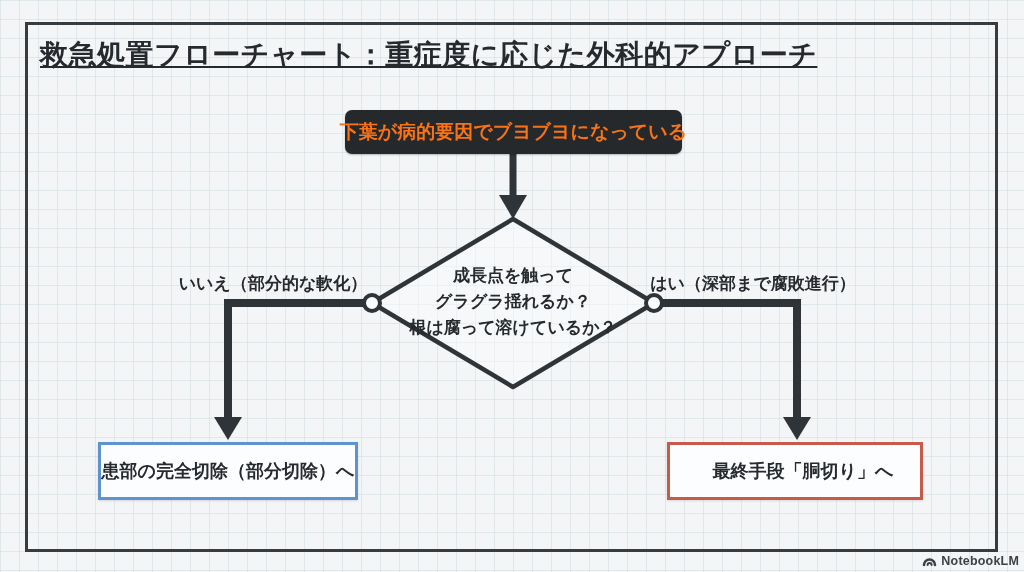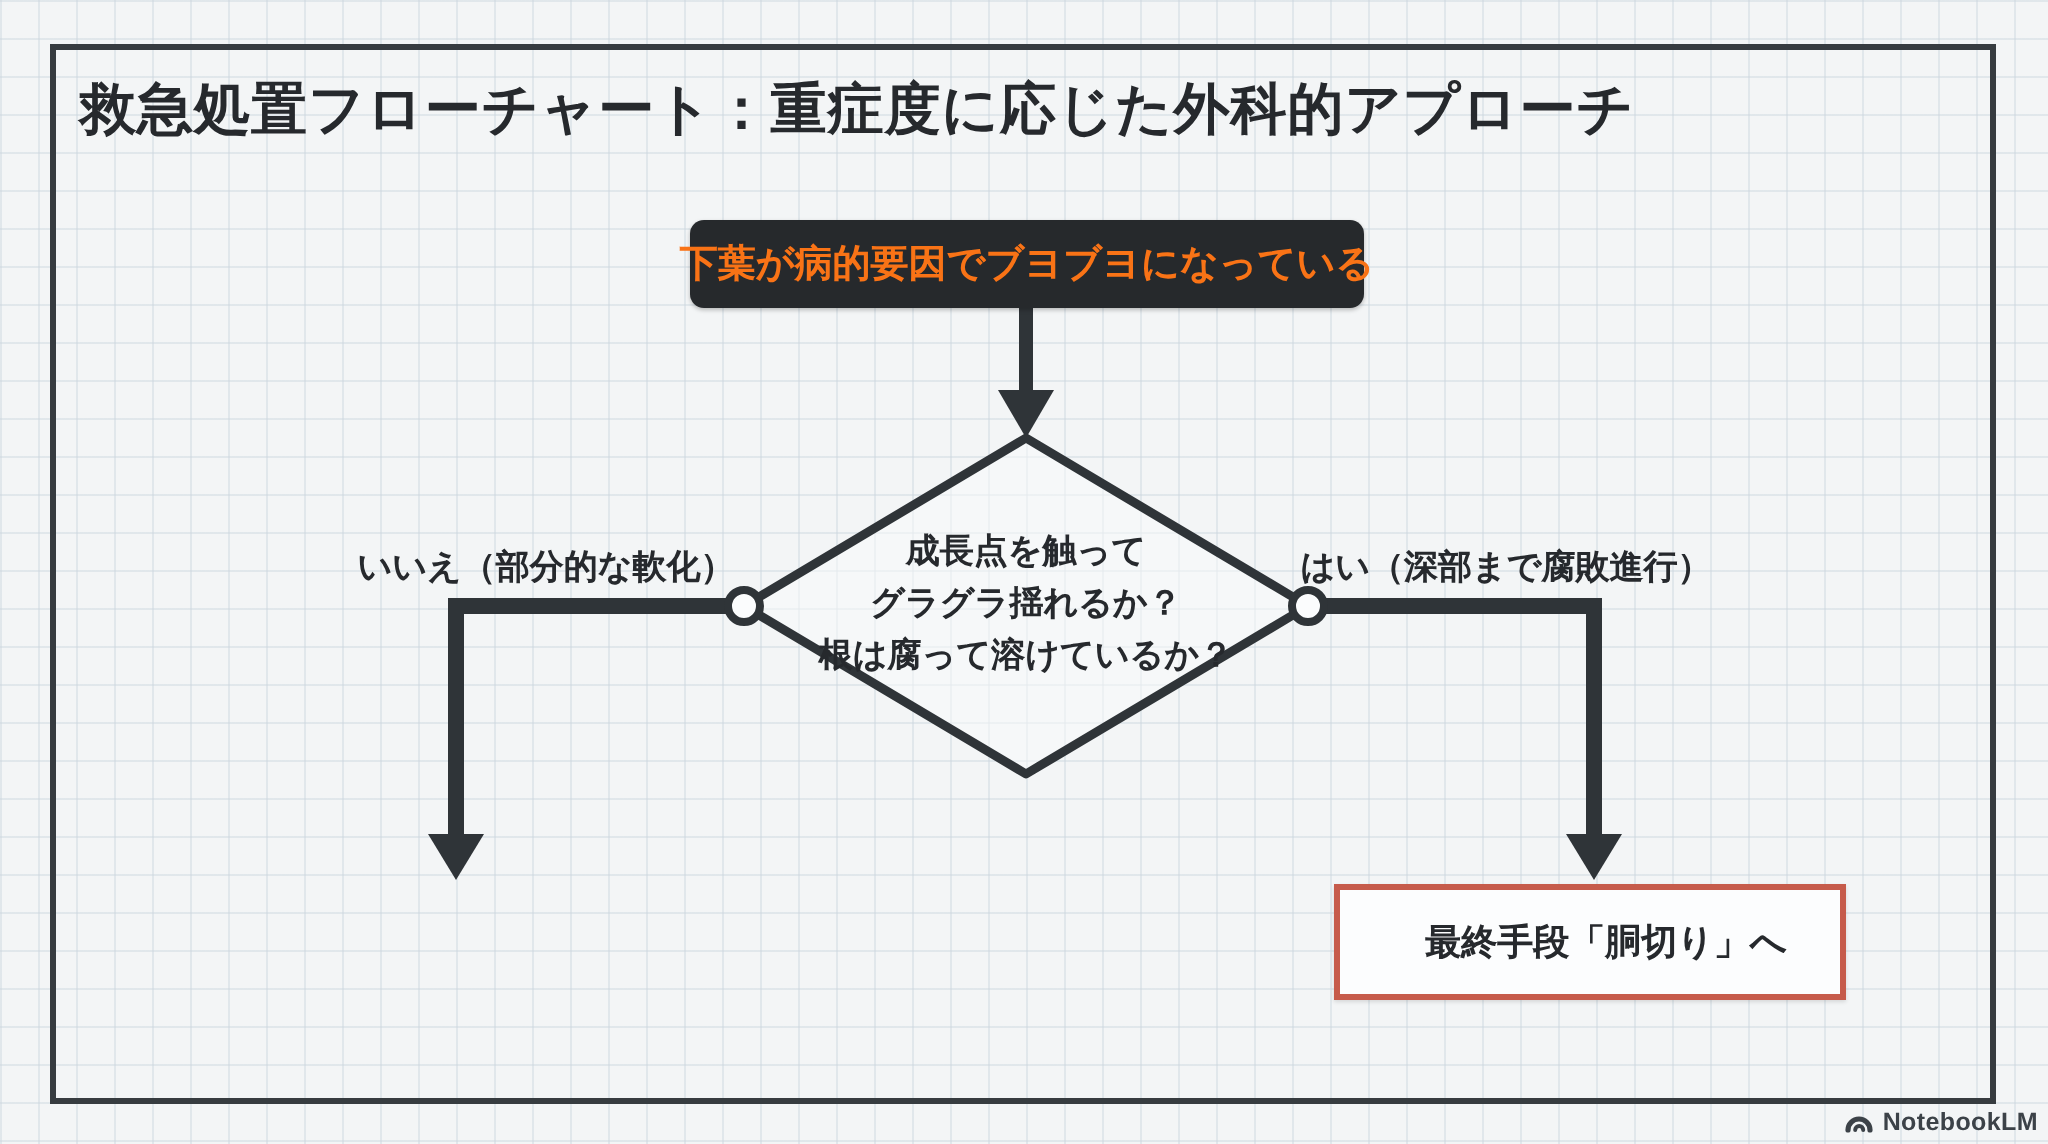--- a/index.html
+++ b/index.html
@@ -16,20 +16,21 @@
     background-size:19px 19px;
   }
   .frame{
     position:absolute;left:25px;top:22px;width:973px;height:530px;
     box-sizing:border-box;border:3px solid #373c40;
   }
   .title{
     position:absolute;left:40px;top:36px;
     font-size:28px;font-weight:bold;color:#26292d;letter-spacing:.5px;
     white-space:nowrap;
+    text-decoration:underline;
   }
   .connectors{position:absolute;left:0;top:0;pointer-events:none;}
   .node{
     position:absolute;display:flex;align-items:center;justify-content:center;
     box-sizing:border-box;text-align:center;font-weight:bold;color:#26292d;
   }
   .start-box{
     left:345px;top:110px;width:337px;height:44px;
     background:#26292c;color:#f97316;border-radius:7px;
     font-size:19px;box-shadow:0 1px 2px rgba(0,0,0,.25);
@@ -83,20 +84,21 @@
   <div class="node start-box">下葉が病的要因でブヨブヨになっている</div>
 
   <div class="node decision-text">成長点を触って
 グラグラ揺れるか？
 根は腐って溶けているか？</div>
 
   <div class="node branch-label branch-no">いいえ（部分的な軟化）</div>
 
   <div class="node branch-label branch-yes">はい（深部まで腐敗進行）</div>
 
+  <div class="node outcome outcome-partial">患部の完全切除（部分切除）へ</div>
 
   <div class="node outcome outcome-final">最終手段「胴切り」へ</div>
 
   <div class="footer">
     <svg width="15" height="13" viewBox="0 0 15 13">
       <path d="M2 11 A5.5 5.5 0 0 1 13 11" fill="none" stroke="#3c4248" stroke-width="2.6" stroke-linecap="round"></path>
       <path d="M5.6 11 A2 2 0 0 1 9.6 11" fill="none" stroke="#3c4248" stroke-width="2" stroke-linecap="round"></path>
     </svg>
     <span class="brand">NotebookLM</span>
   </div>

